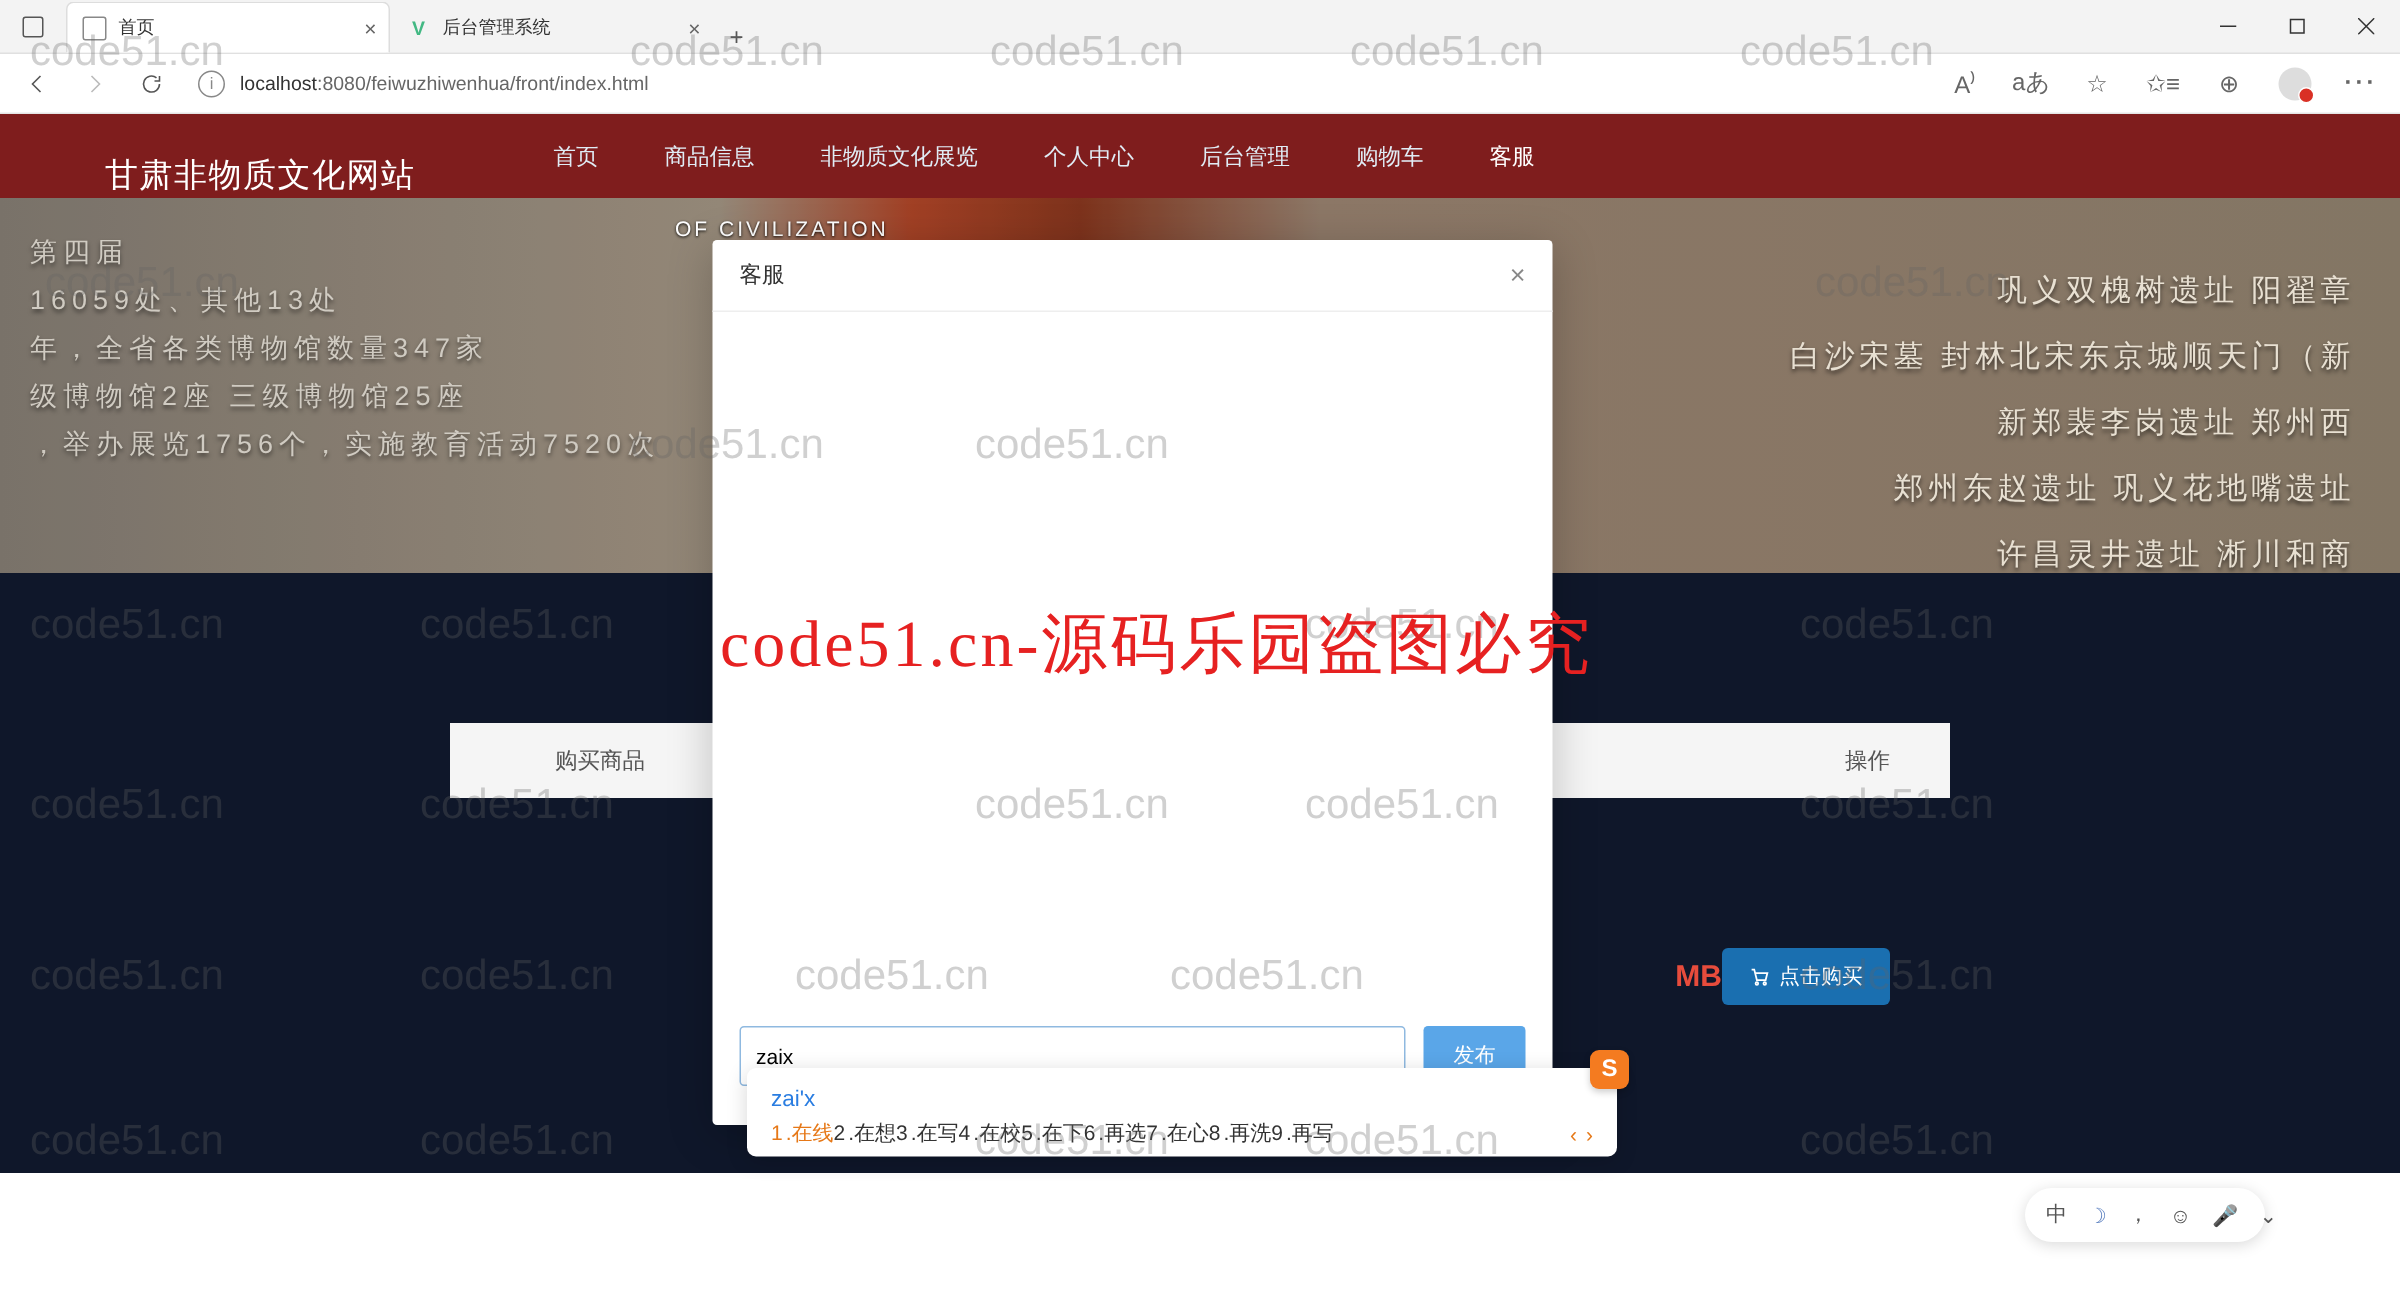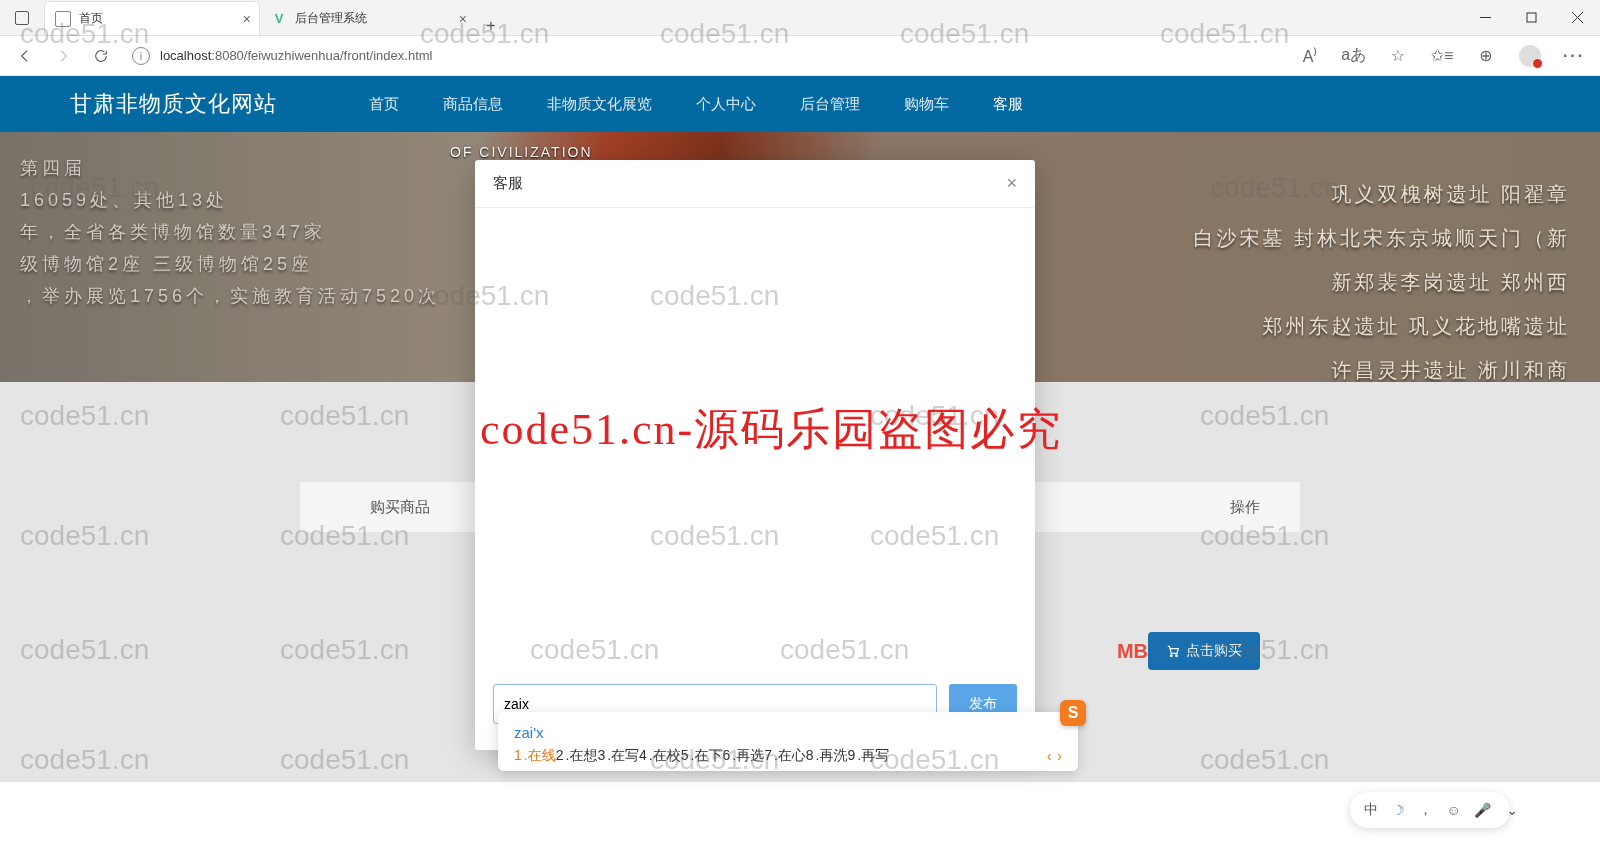--- a/index.html
+++ b/index.html
@@ -27,35 +27,35 @@
 .url { flex:1; display:flex; align-items:center; font-size:13px; color:#666; padding:0 8px; }
 .url .info-icon { width:18px; height:18px; border:1.5px solid #888; border-radius:50%; margin-right:10px; font-size:11px; color:#888; display:flex; align-items:center; justify-content:center; }
 .url .host { color:#333; }
 .addrbar .right-icons { display:flex; gap:12px; align-items:center; color:#666; }
 .ri { width:32px; height:32px; display:flex; align-items:center; justify-content:center; }
 .avatar { width:22px; height:22px; border-radius:50%; background:#ddd; position:relative; }
 .avatar::after { content:''; position:absolute; right:-2px; bottom:-2px; width:9px; height:9px; background:#d93025; border-radius:50%; border:1.5px solid #fff; }
 .dots { letter-spacing:2px; font-weight:bold; }
 
 
-.site-header { height:56px; background:#0369a1; color:#fff; display:flex; align-items:center; padding:0 40px 0 70px; }
+.site-header { height:56px; background:#7f1d1d; color:#fff; display:flex; align-items:flex-end; padding:0 40px 0 70px; }
 .site-title { font-size:22px; letter-spacing:1px; }
 .site-nav { display:flex; margin-left:70px; gap:0; }
 .site-nav a { color:#e0ecf5; font-size:15px; padding:0 22px; height:56px; display:flex; align-items:center; text-decoration:none; }
 .site-nav a.active { color:#fff; font-weight:500; }
 
 
 .hero { height:250px; background:linear-gradient(90deg,#8a8278 0%,#a89a88 30%,#b8492a 38%,#8f3a20 45%,#a08875 55%,#968772 100%); position:relative; overflow:hidden; }
 .hero-overlay { position:absolute; inset:0; background:rgba(0,0,0,0.12); }
 .hero-text-l { position:absolute; left:20px; top:20px; color:#d0cbc2; font-size:18px; line-height:32px; text-shadow:0 2px 3px rgba(0,0,0,.5); letter-spacing:4px; }
 .hero-text-r { position:absolute; right:30px; top:40px; color:#e8e0d2; font-size:20px; line-height:44px; text-align:right; text-shadow:0 2px 3px rgba(0,0,0,.6); letter-spacing:3px; }
 .hero-civ { position:absolute; left:450px; top:12px; color:#fff; font-size:14px; letter-spacing:2px; text-shadow:0 1px 2px #000; }
 
 
-.body-area { background:#e5e5e5; padding:40px 0; min-height:400px; }
+.body-area { background:#0f172a; padding:40px 0; min-height:400px; }
 .table-header { margin:60px 300px 100px; height:50px; background:#f5f5f5; display:flex; align-items:center; font-size:15px; color:#555; }
 .th1 { width:200px; text-align:center; }
 .th2 { flex:1; text-align:right; padding-right:40px; }
 .buy-row { display:flex; justify-content:flex-end; padding-right:340px; align-items:center; }
 .mb-txt { color:#e74c3c; font-weight:700; font-size:20px; }
 .buy-btn { background:#1a6fb0; color:#fff; padding:10px 18px; border-radius:4px; font-size:14px; display:flex; align-items:center; gap:6px; }
 .cart-ic { width:14px; height:14px; }
 .dialog { position:absolute; left:475px; top:160px; width:560px; background:#fff; box-shadow:0 6px 30px rgba(0,0,0,.22); border-radius:3px; }
 .dlg-head { height:48px; display:flex; align-items:center; justify-content:space-between; padding:0 18px; border-bottom:1px solid #eee; }
 .dlg-title { font-size:15px; color:#333; }

